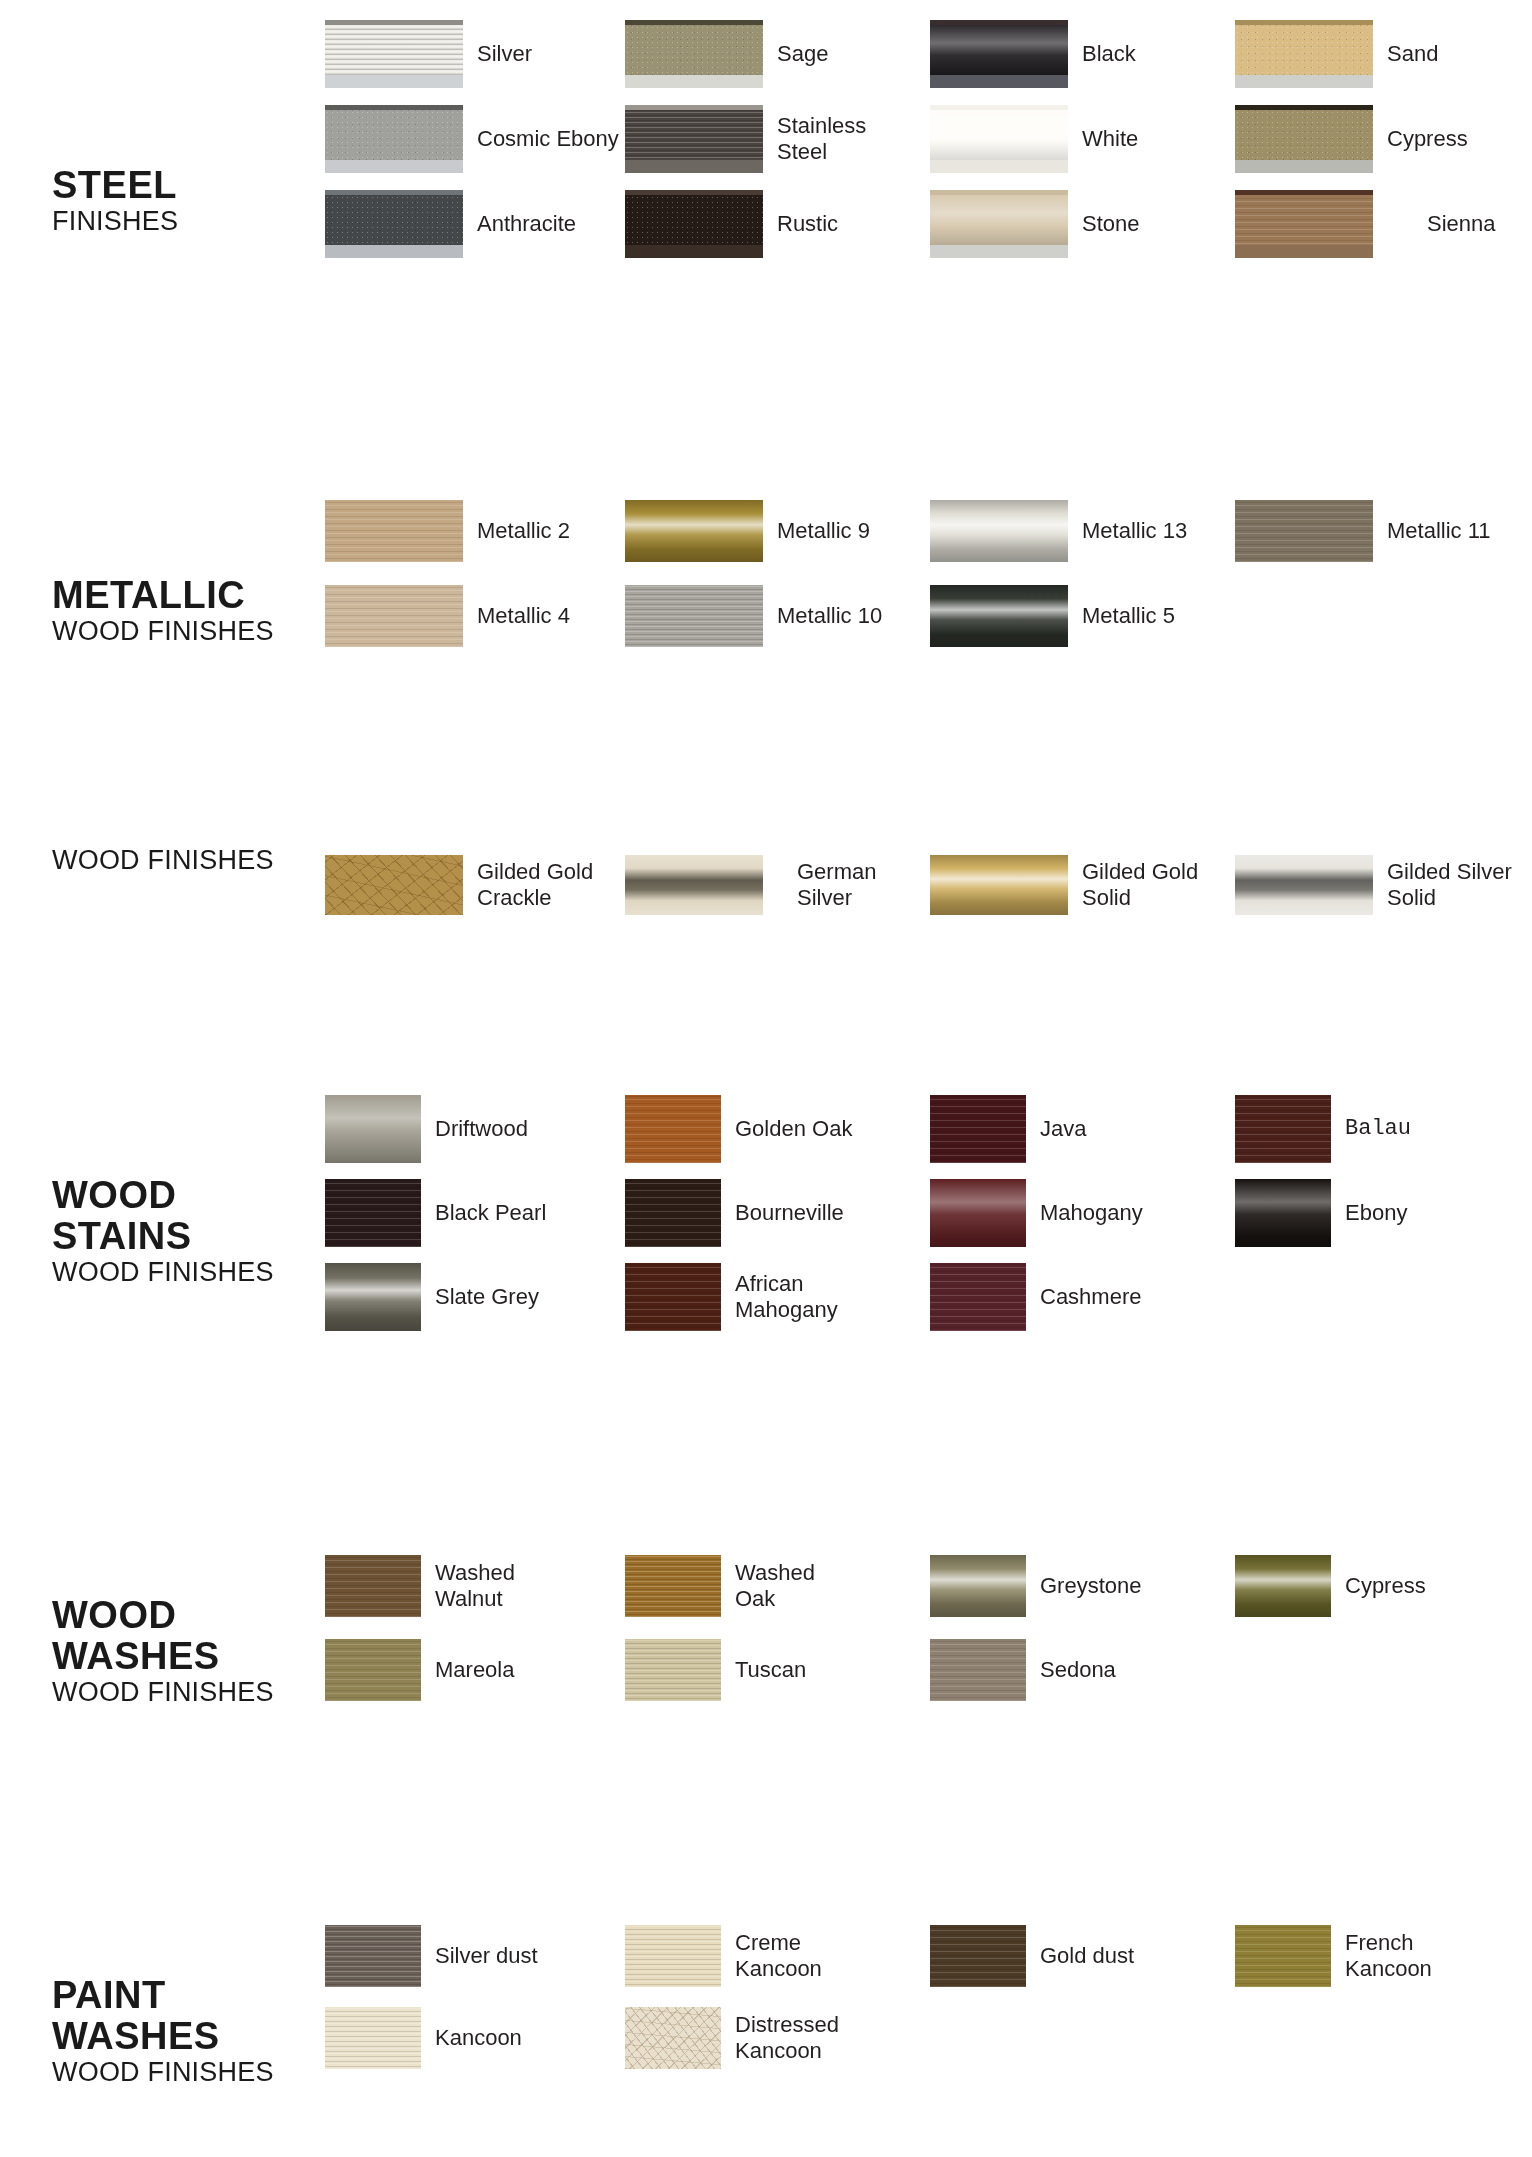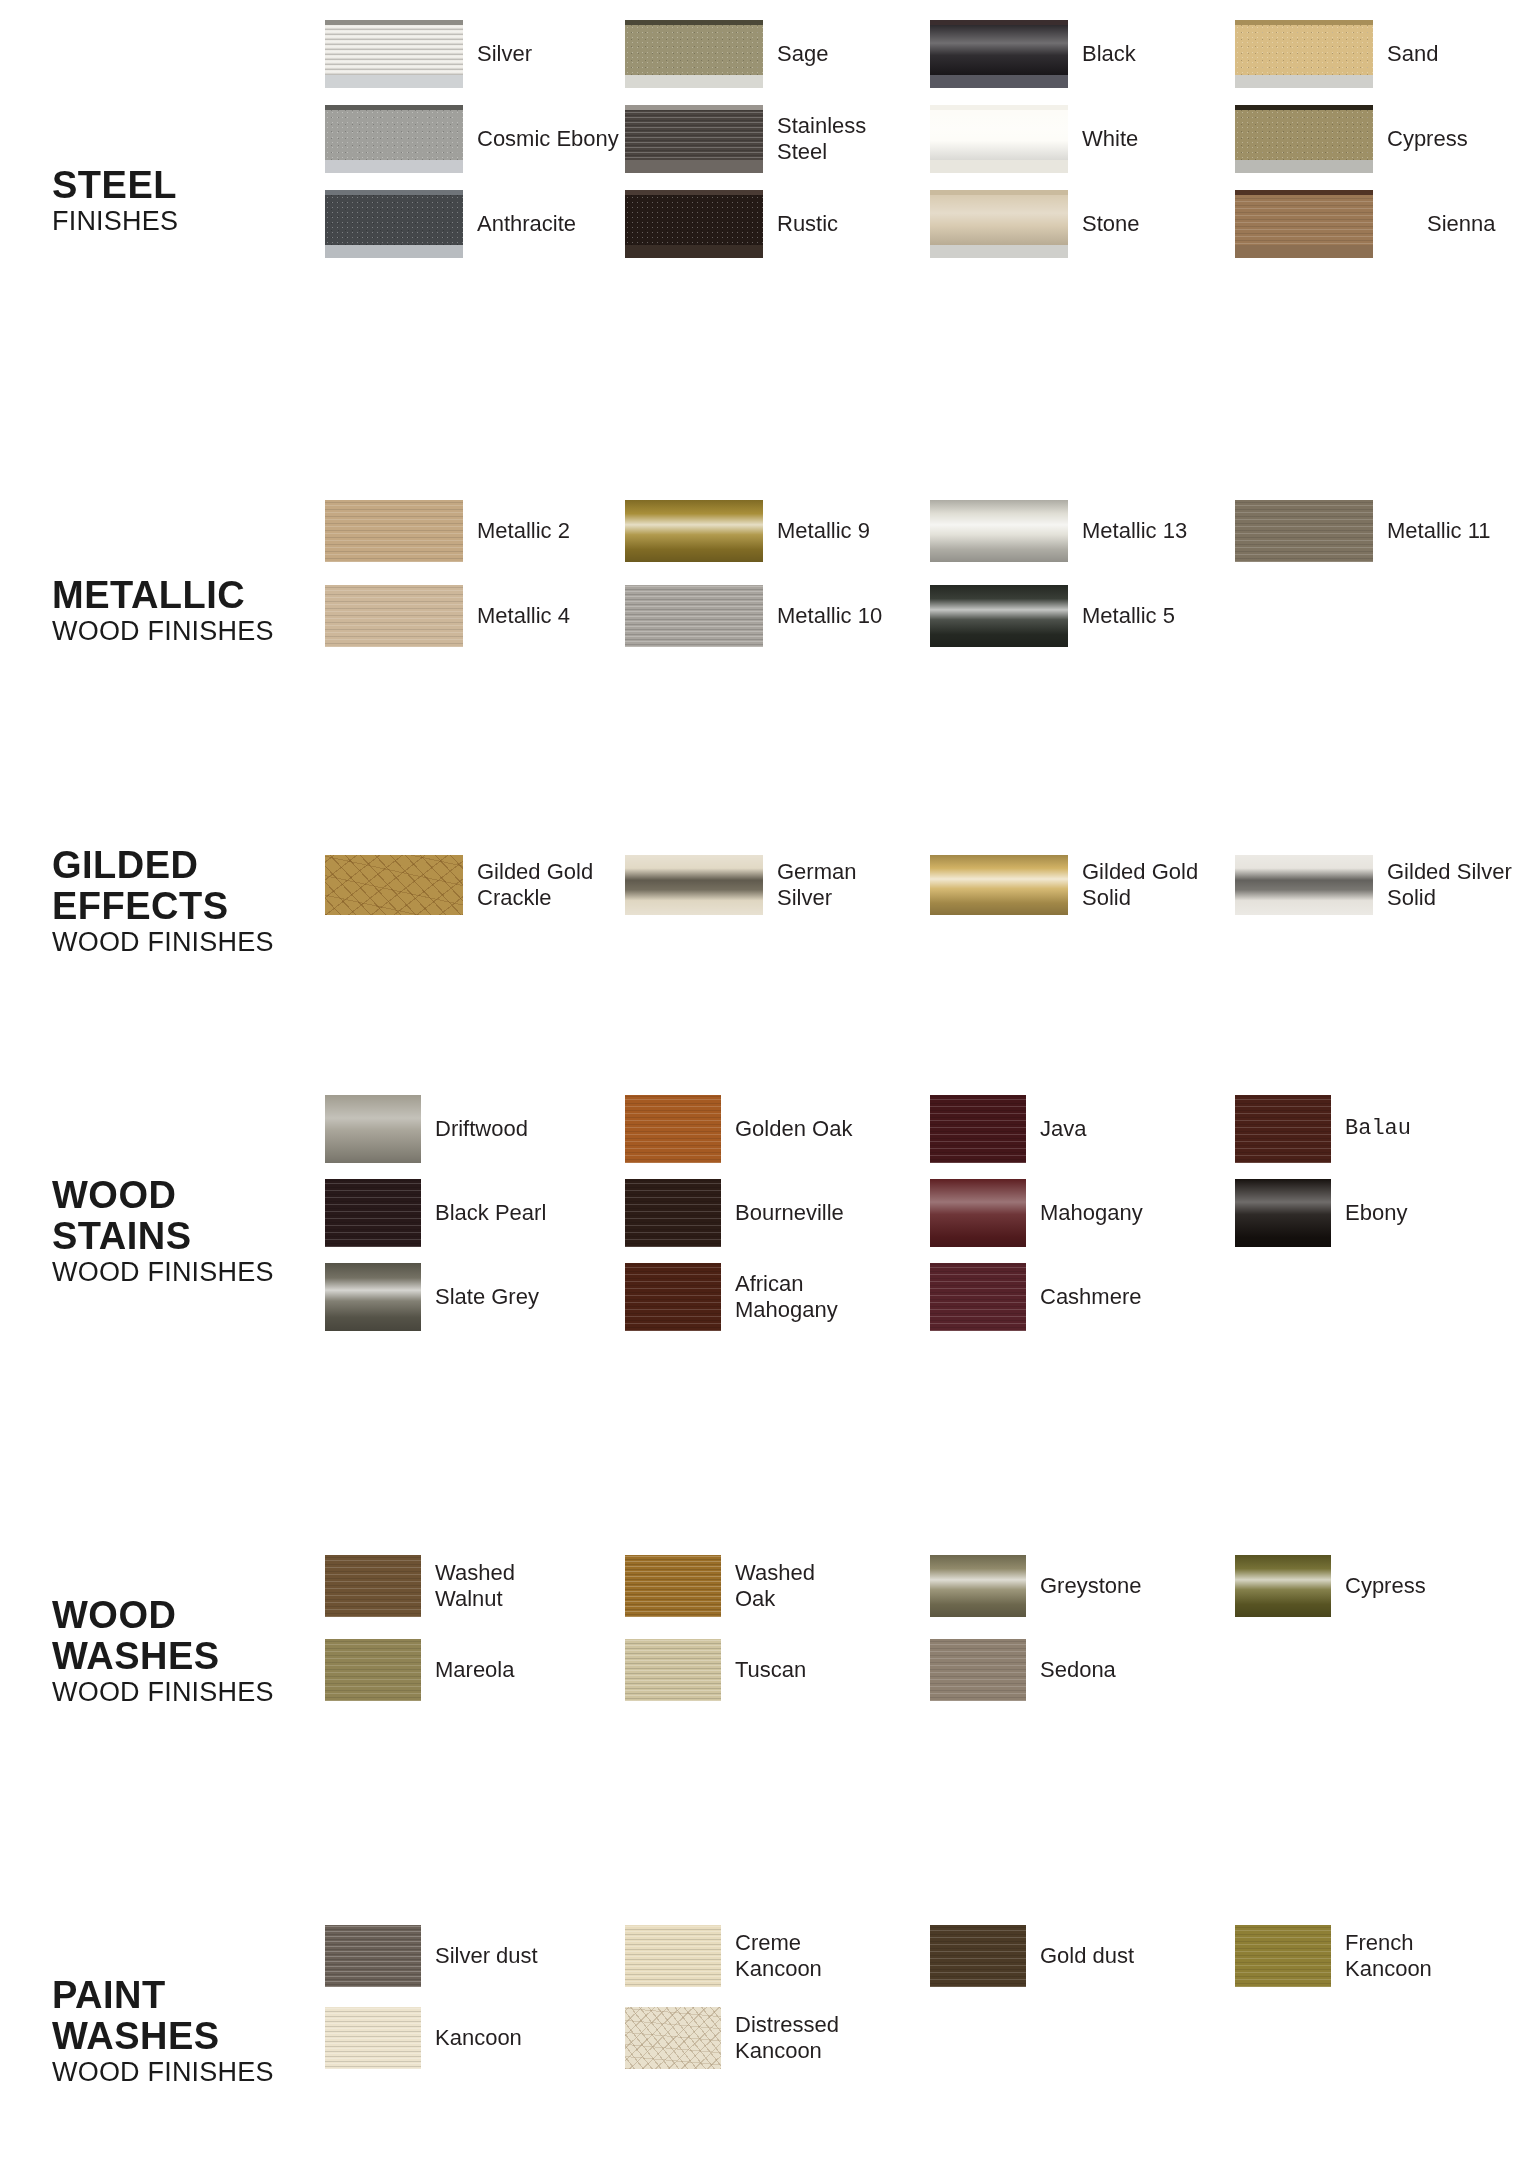--- a/index.html
+++ b/index.html
@@ -281,32 +281,30 @@
       </div>
       <div class="cell" style="left: 930px; top: 85px;">
         <div class="swatch" style="background: rgb(46, 51, 44);">
           <div class="tex sheen-band"></div>
         </div>
         <div class="label">Metallic 5</div>
       </div>
     </div>
     <div class="section gilded" style="top: 855px;">
       <div class="section-head" style="top: -10px;">
-        <div class="head-main" style="white-space: pre-line;">GILDED
-EFFECTS</div>
         <div class="head-sub">WOOD FINISHES</div>
       </div>
       <div class="cell" style="left: 325px; top: 0px;">
         <div class="swatch" style="background: rgb(180, 145, 74);">
           <div class="tex crackle"></div>
         </div>
         <div class="label">Gilded Gold
 Crackle</div>
       </div>
-      <div class="cell" style="left: 625px; top: 0px;">
+      <div class="cell" style="left: 625px; top: 0px; gap: 20px;">
         <div class="swatch" style="background: rgb(213, 201, 173);">
           <div class="tex dark-band"></div>
         </div>
         <div class="label">German
 Silver</div>
       </div>
       <div class="cell" style="left: 930px; top: 0px;">
         <div class="swatch" style="background: rgb(207, 174, 92);">
           <div class="tex sheen-band"></div>
         </div>

